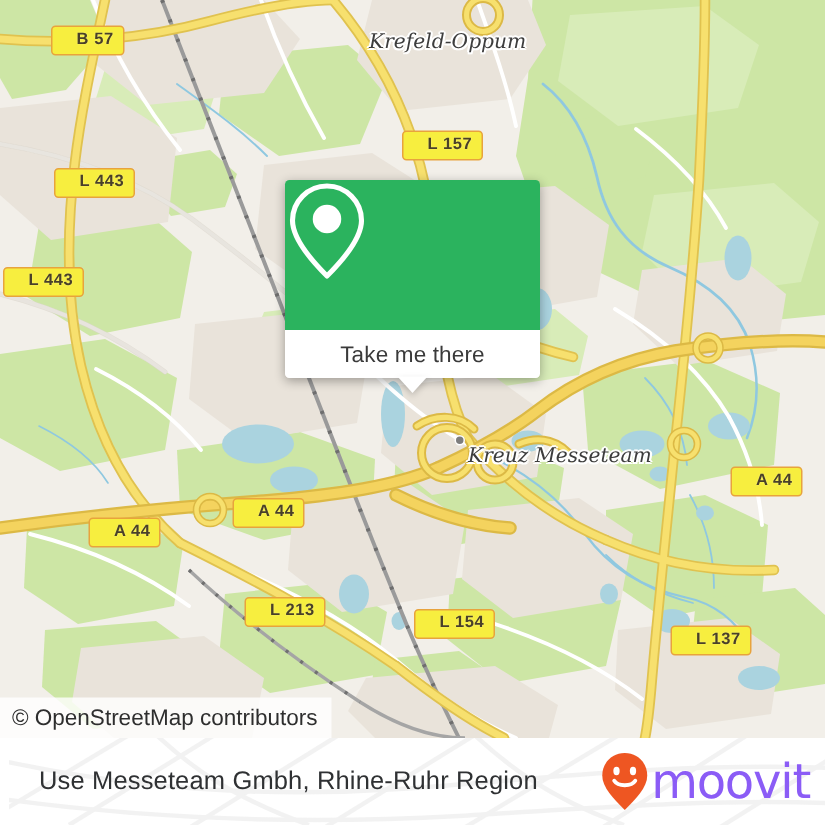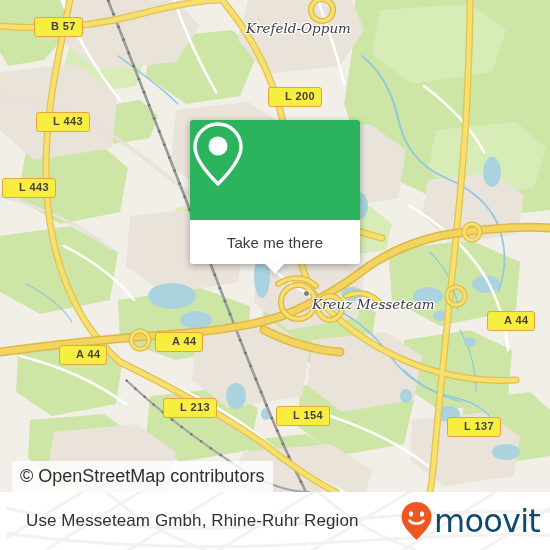--- a/index.html
+++ b/index.html
@@ -62,42 +62,42 @@
     overflow:visible;
     z-index:40;
   }
   .popup-head{
     height:100px;
     background:#2bb35e;
     border-radius:3px 3px 0 0;
     display:flex;align-items:center;justify-content:center;
   }
   .popup-body{
-    height:44px;background:#ffffff;border-radius:0 0 3px 3px;
+    height:32px;background:#ffffff;border-radius:0 0 3px 3px;
     display:flex;align-items:center;justify-content:center;
     position:relative;
   }
   .popup-label{
     font-size:15px;color:#3a3a3a;letter-spacing:.1px;
     font-family:"Liberation Sans", sans-serif;
   }
   .popup-tail{
     position:absolute;left:50%;bottom:-10px;margin-left:-10px;
     width:0;height:0;
     border-left:10px solid transparent;
     border-right:10px solid transparent;
     border-top:11px solid #ffffff;
     filter:drop-shadow(0 2px 2px rgba(0,0,0,.18));
   }
 
   
   .attrib{
-    position:absolute;left:12px;bottom:0;
+    position:absolute;left:0;bottom:0;
     background:rgba(255,255,255,.80);
-    font-size:18px;color:#2e2e2e;
+    font-size:15px;color:#2e2e2e;
     padding:5px 9px 5px 8px;
     font-family:"Liberation Sans", sans-serif;
     z-index:30;
   }
 
   
   .footer{
     position:absolute;left:6px;top:492px;width:550px;height:58px;
     background:#ffffff;
     display:flex;align-items:center;
@@ -109,21 +109,21 @@
     margin-left:20px;
     font-size:17px;color:#2f3133;
     letter-spacing:.1px;
     font-family:"Liberation Sans", sans-serif;
   }
   .brand{
     position:absolute;right:16px;top:50%;transform:translateY(-50%);
     display:flex;align-items:center;z-index:2;
   }
   .brand-word{
-    font-size:32px;color:#0c4a6e;letter-spacing:-.8px;
+    font-size:32px;color:#8b5cf6;letter-spacing:-.8px;
     font-family:"DejaVu Sans", sans-serif;
     margin-left:1px;line-height:1;
   }
 </style>
 </head>
 <body>
 
 <div id="app">
 
   <div class="map">
@@ -307,21 +307,21 @@
           <circle cx="472" cy="232" r="8" stroke="#f7e06e" stroke-width="3" fill="none"></circle>
         </g>
 
       </g>
     </svg>
 
     <div id="shields">
         <div class="shield" style="left: 34px; top: 17px;">B 57</div>
         <div class="shield" style="left: 36px; top: 112px;">L 443</div>
         <div class="shield" style="left: 2px; top: 178px;">L 443</div>
-        <div class="shield" style="left: 268px; top: 87px;">L 200</div>
+        <div class="shield" style="left: 268px; top: 87px;">L 157</div>
         <div class="shield" style="left: 155px; top: 332px;">A 44</div>
         <div class="shield" style="left: 59px; top: 345px;">A 44</div>
         <div class="shield" style="left: 163px; top: 398px;">L 213</div>
         <div class="shield" style="left: 276px; top: 406px; text-align: right;">L 154</div>
         <div class="shield" style="left: 487px; top: 311px;">A 44</div>
         <div class="shield" style="left: 447px; top: 417px;">L 137</div>
       </div>
 
     <div id="places">
         <div class="place" style="left: 246px; top: 10px;">Krefeld-Oppum</div>

